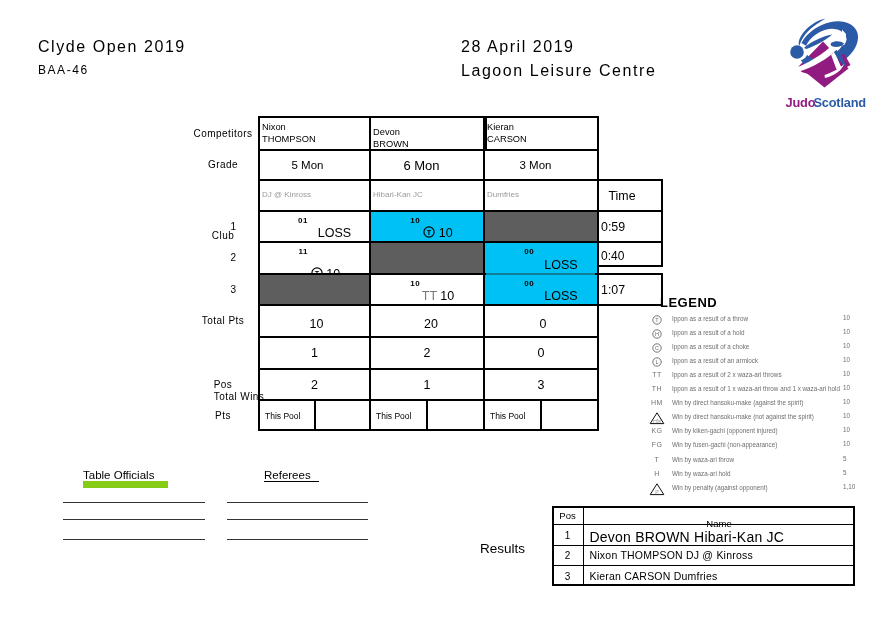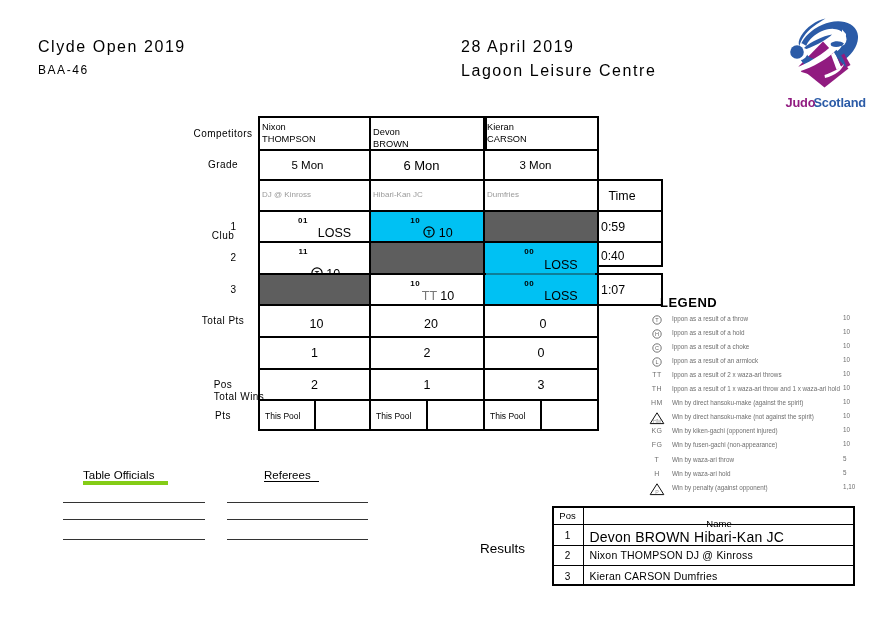--- a/index.html
+++ b/index.html
@@ -279,21 +279,21 @@
 
 <svg width="16" height="14" viewBox="0 0 16 14" style="position:absolute;left:649px;top:481.6px;">
     <path d="M8 1.8 L14.8 12.6 L1.2 12.6 Z" fill="none" stroke="#111" stroke-width="1"></path>
     <text x="8" y="11.8" text-anchor="middle" font-size="5.3" fill="#999" font-family="Liberation Sans,sans-serif">P</text>
   </svg>
 
 <div class="leg" style="left:672px;top:483.6px;">Win by penalty (against opponent)</div>
 
 <div class="leg" style="left:843px;top:482.6px;">1,10</div>
 
-<div class="abs" style="left:83px;top:469px;font-size:11.5px;border-bottom:4px solid #84cc16;padding-right:14px;">Table Officials</div>
+<div class="abs" style="left:83px;top:469px;font-size:11.5px;border-bottom:7px solid #84cc16;padding-right:14px;">Table Officials</div>
 
 <div class="abs" style="left:264px;top:469px;font-size:11.5px;border-bottom:1px solid #000;padding-right:8px;">Referees</div>
 
 <div class="abs" style="left:63px;top:502px;width:142px;border-top:1.5px solid #333;"></div>
 
 <div class="abs" style="left:63px;top:519px;width:142px;border-top:1.5px solid #333;"></div>
 
 <div class="abs" style="left:63px;top:539px;width:142px;border-top:1.5px solid #333;"></div>
 
 <div class="abs" style="left:227px;top:502px;width:141px;border-top:1.5px solid #333;"></div>

